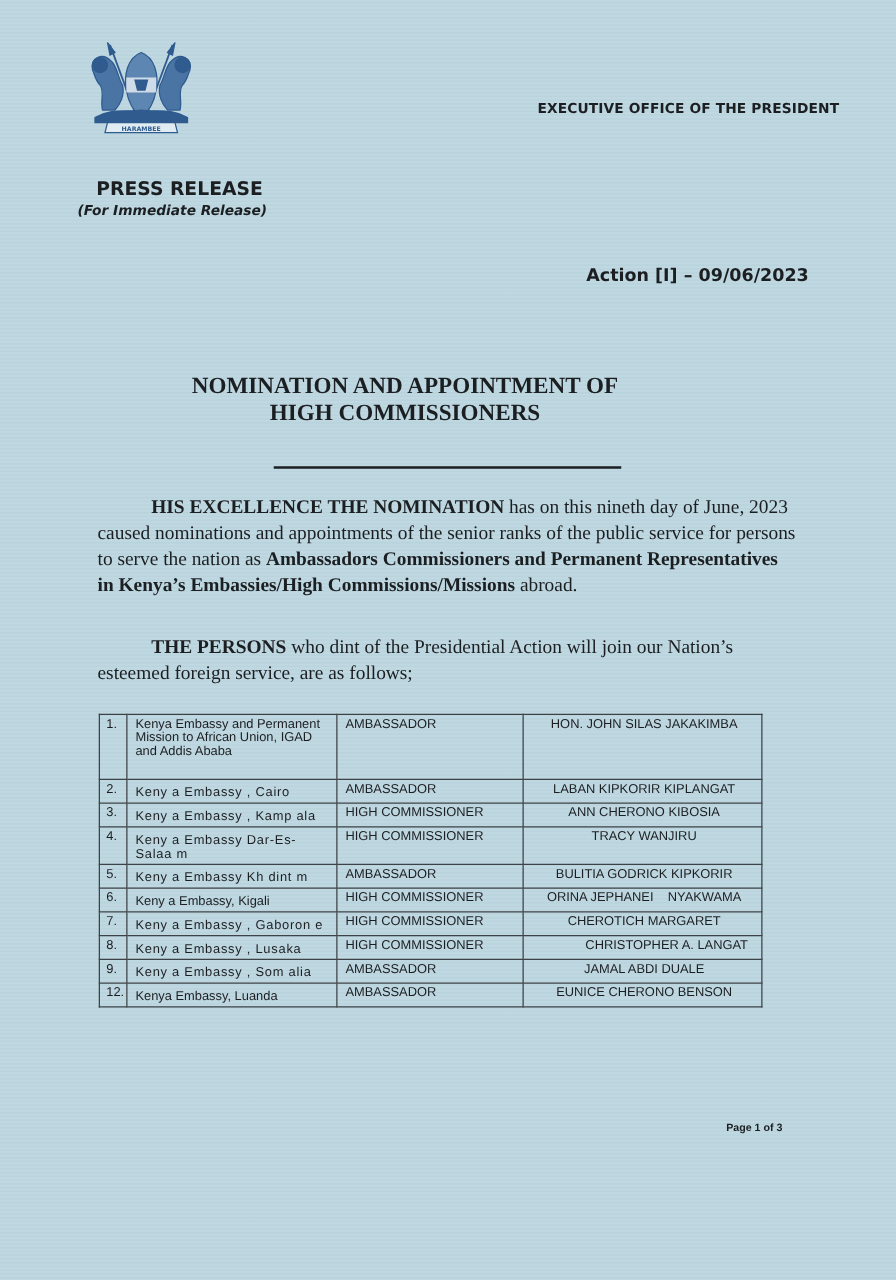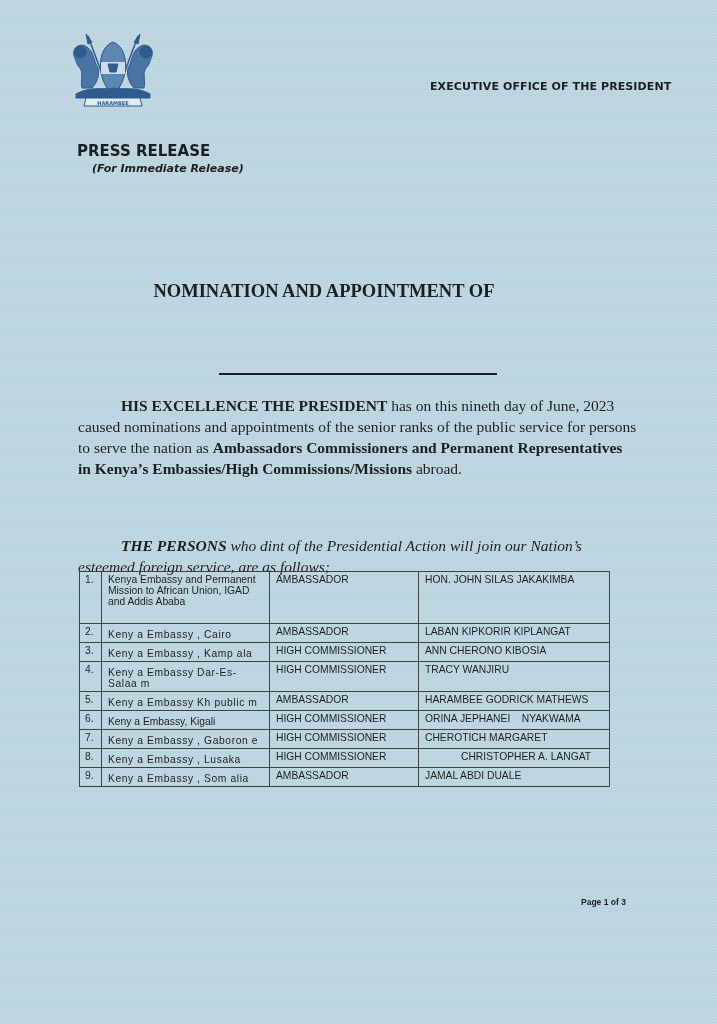--- a/index.html
+++ b/index.html
@@ -11,37 +11,37 @@
       color: #1c1f22;
     }
     .abs { position: absolute; }
     .sans { font-family: "DejaVu Sans", sans-serif; }
     .lib { font-family: "Liberation Sans", sans-serif; }
     .libserif { font-family: "Liberation Serif", serif; }
 
     #coat { left: 66px; top: 32px; width: 94px; height: 78px; }
     #office { left: 430px; top: 80px; font-size: 11px; font-weight: bold; letter-spacing: 0.1px; }
     #press-title { left: 77px; top: 142px; font-size: 15px; font-weight: bold; }
-    #press-sub { left: 92px; top: 162px; font-size: 11px; font-weight: bold; font-style: italic; }
+    #press-sub { left: 62px; top: 162px; font-size: 11px; font-weight: bold; font-style: italic; }
     #notif { right: 70px; top: 212px; text-align: right; font-size: 14px; font-weight: bold; line-height: 19px; }
-    #heading { left: 0; width: 648px; top: 280px; text-align: center; font-size: 18.5px; font-weight: bold; line-height: 22px; }
+    #heading { left: 0; width: 648px; top: 298px; text-align: center; font-size: 18.5px; font-weight: bold; line-height: 22px; }
     #heading-rule { left: 219px; top: 373px; width: 278px; height: 2px; background: #1c1f22; }
 
     .para { left: 78px; width: 560px; font-size: 15.5px; line-height: 21px; }
     #para1 { top: 395px; }
-    #para2 { top: 535px; font-style: italic; }
+    #para2 { top: 507px; }
     .indent { display: inline-block; width: 43px; }
     b { font-weight: bold; }
 
     #table { left: 79px; top: 571px; border-collapse: collapse; font-size: 10.3px; line-height: 11px; }
     #table td { border: 1.3px solid #3c4246; vertical-align: top; padding: 2px 4px 2px 6px; }
     #table td.num { width: 14px; padding-left: 5px; padding-right: 2px; }
     #table td.loc { width: 157px; }
     #table td.pos { width: 138px; margin-top: 24px; }
-    #table td.name { width: 180px; }
+    #table td.name { width: 180px; text-align: center; }
     .loc-text { padding-top: 3px; display: block; }
     .wide { letter-spacing: 0.6px; }
 
     #page-num { left: 581px; top: 897px; font-size: 8.5px; font-weight: bold; }
   </style>
 </head>
 <body>
 
 <div id="coat" class="abs">
   <svg width="94" height="78" viewBox="0 0 94 78">
@@ -68,29 +68,31 @@
     <text x="47" y="72.5" font-size="5" text-anchor="middle" fill="#2f5b8f" font-family="DejaVu Sans, sans-serif" font-weight="bold">HARAMBEE</text>
   </svg>
 </div>
 
 <div id="office" class="abs sans">EXECUTIVE OFFICE OF THE PRESIDENT</div>
 
 <div id="press-title" class="abs sans">PRESS RELEASE</div>
 <div id="press-sub" class="abs sans">(For Immediate Release)</div>
 
 <div id="notif" class="abs sans">
+  <div><span>Action [I] – </span><span>09/06/2023</span></div>
 </div>
 
 <div id="heading" class="abs libserif">
   <div>NOMINATION AND APPOINTMENT OF</div>
+  <div>HIGH COMMISSIONERS</div>
 </div>
 <div id="heading-rule" class="abs"></div>
 
 <div id="para1" class="abs para libserif">
-  <span class="indent"></span><b>HIS EXCELLENCE THE PRESIDENT</b><span> has on this nineth day of June, 2023 caused nominations and appointments of the senior ranks of the public service for persons to serve the nation as </span><b>Ambassadors Commissioners and Permanent Representatives in Kenya’s Embassies/High Commissions/Missions</b><span> abroad.</span>
+  <span class="indent"></span><b>HIS EXCELLENCE THE NOMINATION</b><span> has on this nineth day of June, 2023 caused nominations and appointments of the senior ranks of the public service for persons to serve the nation as </span><b>Ambassadors Commissioners and Permanent Representatives in Kenya’s Embassies/High Commissions/Missions</b><span> abroad.</span>
 </div>
 
 <div id="para2" class="abs para libserif">
   <span class="indent"></span><b>THE PERSONS</b><span> who dint of the Presidential Action will join our Nation’s esteemed foreign service, are as follows;</span>
 </div>
 
 <table id="table" class="abs lib">
   <tbody id="table-body">
       <tr style="height: 52px;">
         <td class="num"><span>1.</span></td>
@@ -118,24 +120,24 @@
         <td class="num"><span>4.</span></td>
         <td class="loc">
           <span class="loc-text wide">Keny a Embassy Dar-Es-Salaa m</span>
         </td>
         <td class="pos"><span style="white-space: pre;">HIGH COMMISSIONER</span></td>
         <td class="name"><span style="white-space: pre;">TRACY WANJIRU</span></td>
       </tr>
       <tr style="height: 16px;">
         <td class="num"><span>5.</span></td>
         <td class="loc">
-          <span class="loc-text wide">Keny a Embassy Kh public m</span>
+          <span class="loc-text wide">Keny a Embassy Kh dint m</span>
         </td>
         <td class="pos"><span style="white-space: pre;">AMBASSADOR</span></td>
-        <td class="name"><span style="white-space: pre;">HARAMBEE GODRICK MATHEWS</span></td>
+        <td class="name"><span style="white-space: pre;">BULITIA GODRICK KIPKORIR</span></td>
       </tr>
       <tr style="height: 16px;">
         <td class="num"><span>6.</span></td>
         <td class="loc">
           <span class="loc-text">Keny a Embassy, Kigali</span>
         </td>
         <td class="pos"><span style="white-space: pre;">HIGH COMMISSIONER</span></td>
         <td class="name"><span style="white-space: pre;">ORINA JEPHANEI    NYAKWAMA</span></td>
       </tr>
       <tr style="height: 16px;">
@@ -155,16 +157,24 @@
         <td class="name"><span style="white-space: pre; margin-left: 36px;">CHRISTOPHER A. LANGAT</span></td>
       </tr>
       <tr style="height: 16px;">
         <td class="num"><span>9.</span></td>
         <td class="loc">
           <span class="loc-text wide">Keny a Embassy , Som alia</span>
         </td>
         <td class="pos"><span style="white-space: pre;">AMBASSADOR</span></td>
         <td class="name"><span style="white-space: pre;">JAMAL ABDI DUALE</span></td>
       </tr>
+      <tr style="height: 16px;">
+        <td class="num"><span>12.</span></td>
+        <td class="loc">
+          <span class="loc-text">Kenya Embassy, Luanda</span>
+        </td>
+        <td class="pos"><span style="white-space: pre;">AMBASSADOR</span></td>
+        <td class="name"><span style="white-space: pre;">EUNICE CHERONO BENSON</span></td>
+      </tr>
     </tbody>
 </table>
 
 <div id="page-num" class="abs lib">Page 1 of 3</div>
 
 </body></html>

